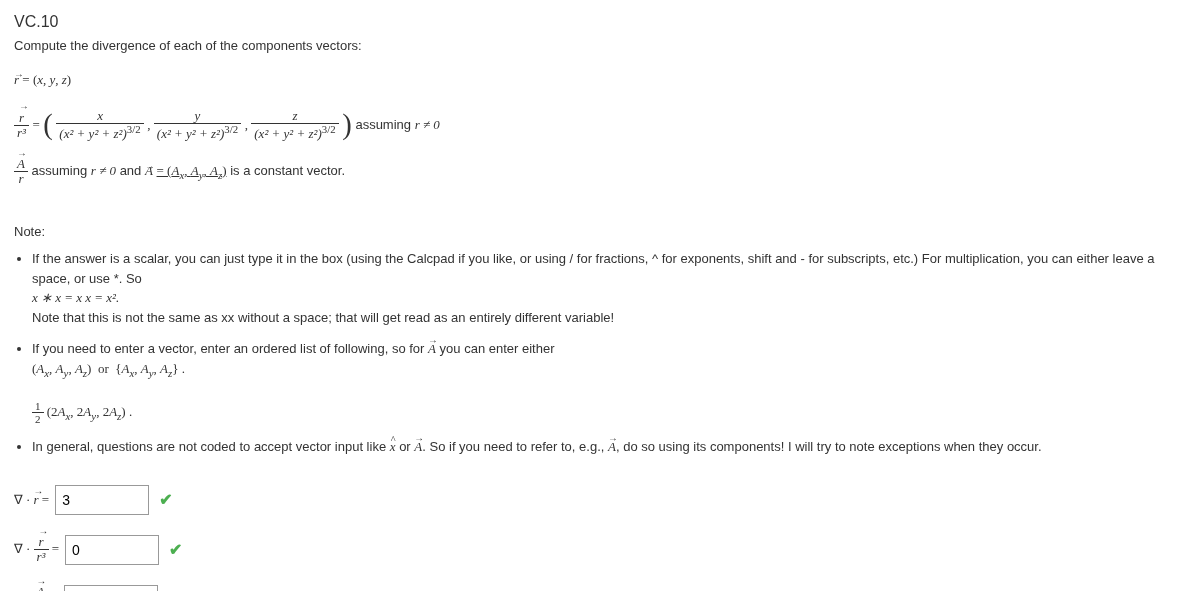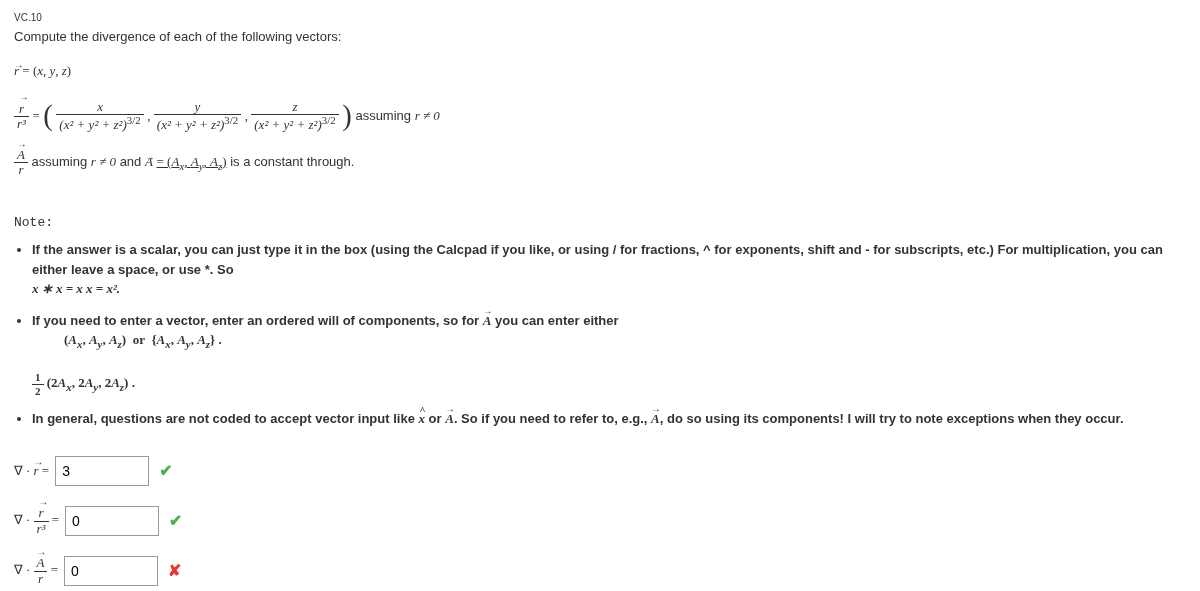--- a/index.html
+++ b/index.html
@@ -4,24 +4,24 @@
 <style>
   body {
     font-family: Arial, Helvetica, sans-serif;
     font-size: 13px;
     color: #333;
     margin: 0;
     padding: 10px 14px;
     line-height: 1.5;
     background: #fff;
   }
-  .q-id { font-size: 10px; margin-bottom: 2px; }
+  .q-id { font-size: 16px; margin-bottom: 2px; }
   .prompt { margin-bottom: 10px; }
-  .notes-hdr { margin: 34px 0 8px; font-family: Liberation Mono, monospace; }
-  ul.notes { margin: 0 0 28px 18px; padding: 0; font-weight: bold; }
+  .notes-hdr { margin: 34px 0 8px; }
+  ul.notes { margin: 0 0 28px 18px; padding: 0; }
   ul.notes li { margin-bottom: 12px; }
   .ans-row { display: flex; align-items: center; margin: 14px 0 20px; }
   .ans-label { font-family: "Times New Roman", Times, serif; margin-right: 6px; }
   .ans-input {
     width: 80px; height: 24px; border: 1px solid #999;
     font-size: 14px; padding: 2px 6px; font-family: Arial, sans-serif;
   }
   .mark { margin-left: 10px; font-size: 16px; font-weight: bold; }
   .mark.correct { color: #4CAF50; }
   .mark.wrong { color: #E53935; }
@@ -36,21 +36,21 @@
     font-size: 0.75em; font-style: normal;
   }
   .hat { position: relative; font-style: italic;}
   .hat::after { content:"^"; position:absolute; left:0.1em; top:-0.7em; font-size:0.8em; font-style:normal;}
   .paren-tall { font-size: 2.2em; vertical-align: middle; font-family:"Times New Roman",serif;}
 </style>
 </head>
 <body>
 
 <div class="q-id">VC.10</div>
-<div class="prompt">Compute the divergence of each of the following vectors:</div>
+<div class="prompt">Compute the divergence of each of the components vectors:</div>
 
 <div class="definitions">
   <div style="font-family:'Times New Roman',serif;">
     <span class="vec-arrow">r</span>
     <span style="font-style:normal;"> = (</span><span class="it">x</span>, <span class="it">y</span>, <span class="it">z</span><span style="font-style:normal;">)</span>
   </div>
 
   <div>
     <span class="frac">
       <span class="num"><span class="vec-arrow">r</span></span>
@@ -78,34 +78,35 @@
   </div>
 
   <div>
     <span class="frac">
       <span class="num"><span class="vec-arrow">A</span></span>
       <span class="den it">r</span>
     </span>
     <span> assuming <span class="it" style="font-family:'Times New Roman',serif;">r ≠ 0</span> and </span>
     <span class="vec-arrow" style="font-family:'Times New Roman',serif;">A</span>
     <span style="font-family:'Times New Roman',serif;text-decoration:underline;"> = (<span class="it">A<sub>x</sub></span>, <span class="it">A<sub>y</sub></span>, <span class="it">A<sub>z</sub></span>)</span>
-    <span> is a constant through.</span>
+    <span> is a constant vector.</span>
   </div>
 </div>
 
 <div class="notes-hdr">Note:</div>
 
 <ul class="notes">
   <li>
     <span>If the answer is a scalar, you can just type it in the box (using the Calcpad if you like, or using / for fractions, ^ for exponents, shift and - for subscripts, etc.) For multiplication, you can either leave a space, or use *. So</span><br>
     <span style="font-family:'Times New Roman',serif;text-align:center;" class="it">x ∗ x = x x = x².</span><br>
+    <span>Note that this is not the same as xx without a space; that will get read as an entirely different variable!</span>
   </li>
   <li>
-    <span>If you need to enter a vector, enter an ordered will of components, so for </span><span class="vec-arrow" style="font-family:'Times New Roman',serif;">A</span><span> you can enter either</span><br>
-    <span style="font-family:'Times New Roman',serif;margin-left:32px;">(<span class="it">A<sub>x</sub></span>, <span class="it">A<sub>y</sub></span>, <span class="it">A<sub>z</sub></span>) &nbsp;or&nbsp; {<span class="it">A<sub>x</sub></span>, <span class="it">A<sub>y</sub></span>, <span class="it">A<sub>z</sub></span>} .</span><br><br>
+    <span>If you need to enter a vector, enter an ordered list of following, so for </span><span class="vec-arrow" style="font-family:'Times New Roman',serif;">A</span><span> you can enter either</span><br>
+    <span style="font-family:'Times New Roman',serif;">(<span class="it">A<sub>x</sub></span>, <span class="it">A<sub>y</sub></span>, <span class="it">A<sub>z</sub></span>) &nbsp;or&nbsp; {<span class="it">A<sub>x</sub></span>, <span class="it">A<sub>y</sub></span>, <span class="it">A<sub>z</sub></span>} .</span><br><br>
     <span style="font-family:'Times New Roman',serif;"><span class="frac"><span class="num" style="font-size:11px;">1</span><span class="den" style="font-size:11px;">2</span></span> (2<span class="it">A<sub>x</sub></span>, 2<span class="it">A<sub>y</sub></span>, 2<span class="it">A<sub>z</sub></span>) .</span>
   </li>
   <li>
     <span>In general, questions are not coded to accept vector input like </span><span class="hat" style="font-family:'Times New Roman',serif;">x</span><span> or </span><span class="vec-arrow" style="font-family:'Times New Roman',serif;">A</span><span>. So if you need to refer to, e.g., </span><span class="vec-arrow" style="font-family:'Times New Roman',serif;">A</span><span>, do so using its components! I will try to note exceptions when they occur.</span>
   </li>
 </ul>
 
 <div class="ans-row">
   <span class="ans-label">∇ · <span class="vec-arrow">r</span> = </span>
   <input class="ans-input" value="3" style="">

